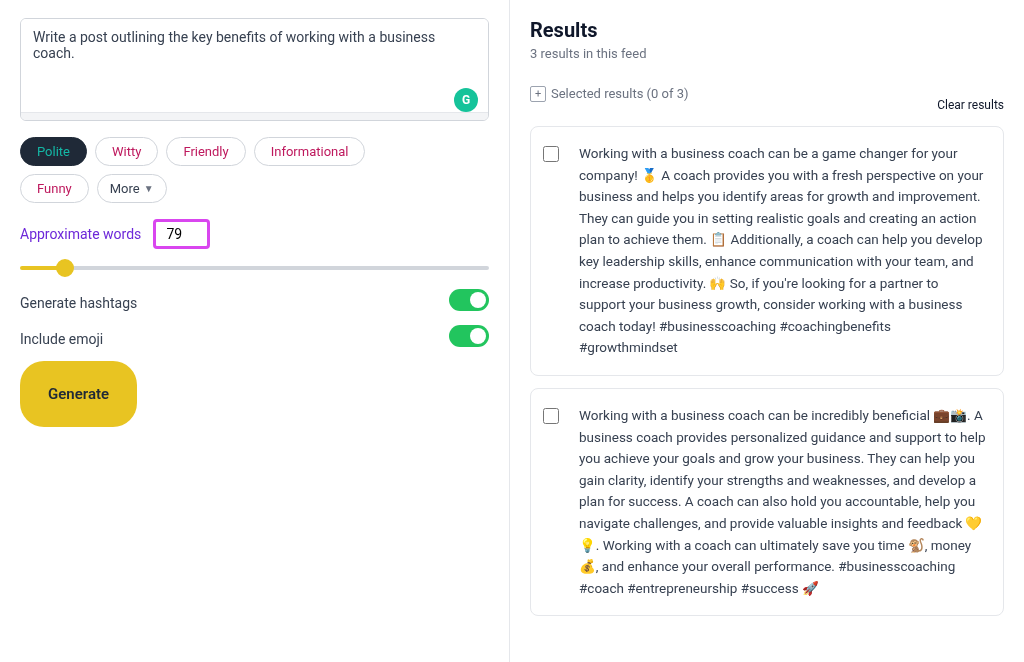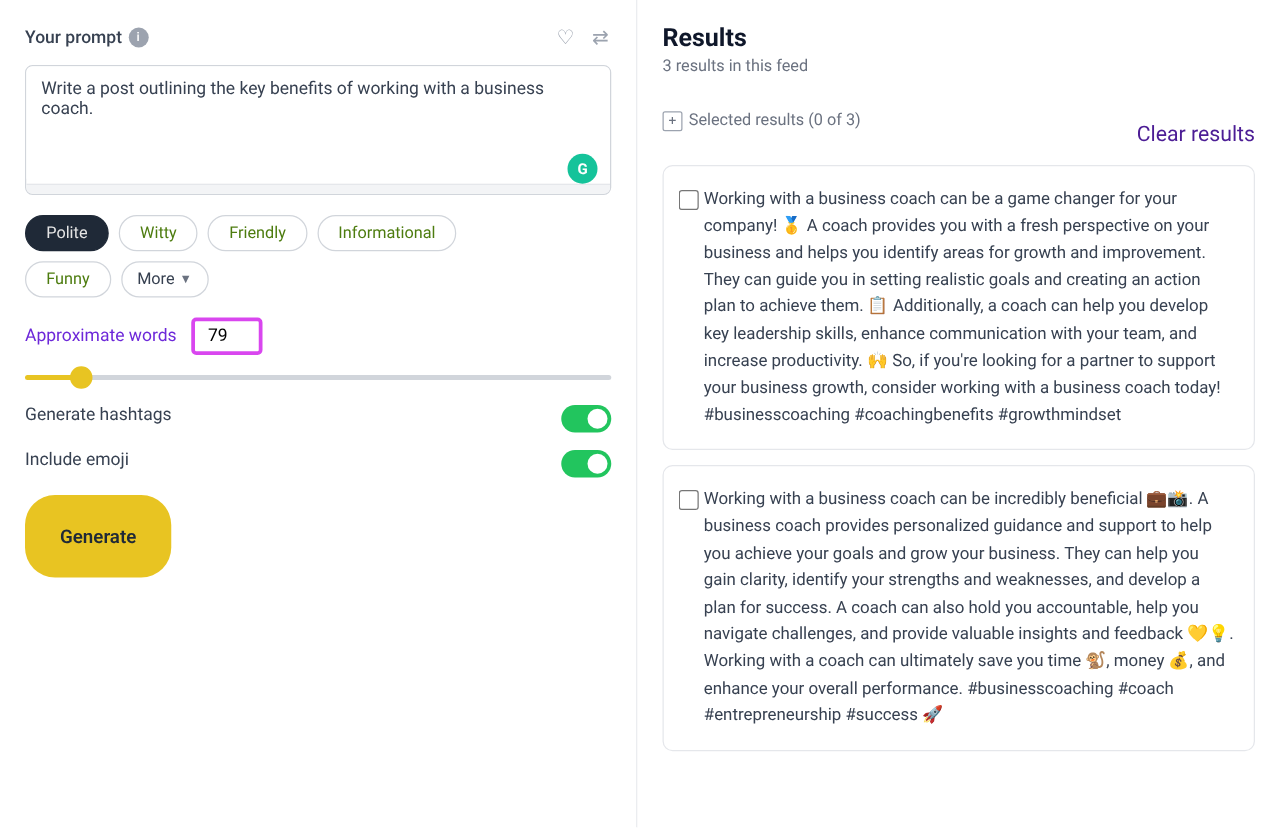--- a/index.html
+++ b/index.html
@@ -123,27 +123,27 @@
       margin-bottom: 8px;
     }
 
     .tone-btn {
       padding: 6px 16px;
       border-radius: 20px;
       border: 1px solid #d1d5db;
       background: #fff;
       cursor: pointer;
       font-size: 13px;
-      color: #4d7c0f;
+      color: #be185d;
       font-family: inherit;
     }
 
     .tone-btn.active {
       background: #1f2937;
-      color: #e5e5e5;
+      color: #14b8a6;
       border-color: #1f2937;
     }
 
     .more-btn {
       padding: 6px 12px;
       border-radius: 20px;
       border: 1px solid #d1d5db;
       background: #fff;
       cursor: pointer;
       font-size: 13px;
@@ -201,21 +201,21 @@
       width: 18px;
       height: 18px;
       border-radius: 50%;
       background: #e8c422;
       cursor: pointer;
       border: 2px solid #e8c422;
     }
 
     .toggle-row {
       display: flex;
-      align-items: flex-start;
+      align-items: flex-end;
       justify-content: space-between;
       margin-bottom: 14px;
     }
 
     .toggle-label {
       font-size: 14px;
       color: #374151;
     }
 
     .toggle {
@@ -322,36 +322,36 @@
       border: 1px solid #9ca3af;
       border-radius: 2px;
       display: flex;
       align-items: center;
       justify-content: center;
       font-size: 11px;
       color: #6b7280;
     }
 
     .clear-btn {
-      font-size: 17px;
-      color: #4c1d95;
+      font-size: 12px;
+      color: #0f172a;
       background: none;
       border: none;
       cursor: pointer;
       font-family: inherit;
       margin-top: 23px;
     }
 
     .result-card {
       border: 1px solid #e5e7eb;
       border-radius: 8px;
       padding: 16px 16px 16px 12px;
       margin-bottom: 12px;
       display: flex;
-      gap: 4px;
+      gap: 20px;
       align-items: flex-start;
     }
 
     .result-checkbox {
       width: 16px;
       height: 16px;
       margin-top: 3px;
       cursor: pointer;
       flex-shrink: 0;
       accent-color: #374151;
@@ -361,30 +361,20 @@
       font-size: 13.5px;
       line-height: 1.6;
       color: #374151;
     }
   </style>
 </head>
 <body>
 
 <div class="left-panel">
 
-  <div class="section-header">
-    <div class="section-title">
-      <span>Your prompt</span>
-      <span class="info-icon">i</span>
-    </div>
-    <div class="header-icons">
-      <button class="icon-btn">♡</button>
-      <button class="icon-btn">⇄</button>
-    </div>
-  </div>
 
   <div class="prompt-textarea-wrapper">
     <textarea class="prompt-textarea" style="">Write a post outlining the key benefits of working with a business coach.</textarea>
     <div class="grammarly-icon">G</div>
     <div class="scrollbar-x"></div>
   </div>
 
 
   <div class="tone-buttons">
     <button class="tone-btn active">Polite</button>

